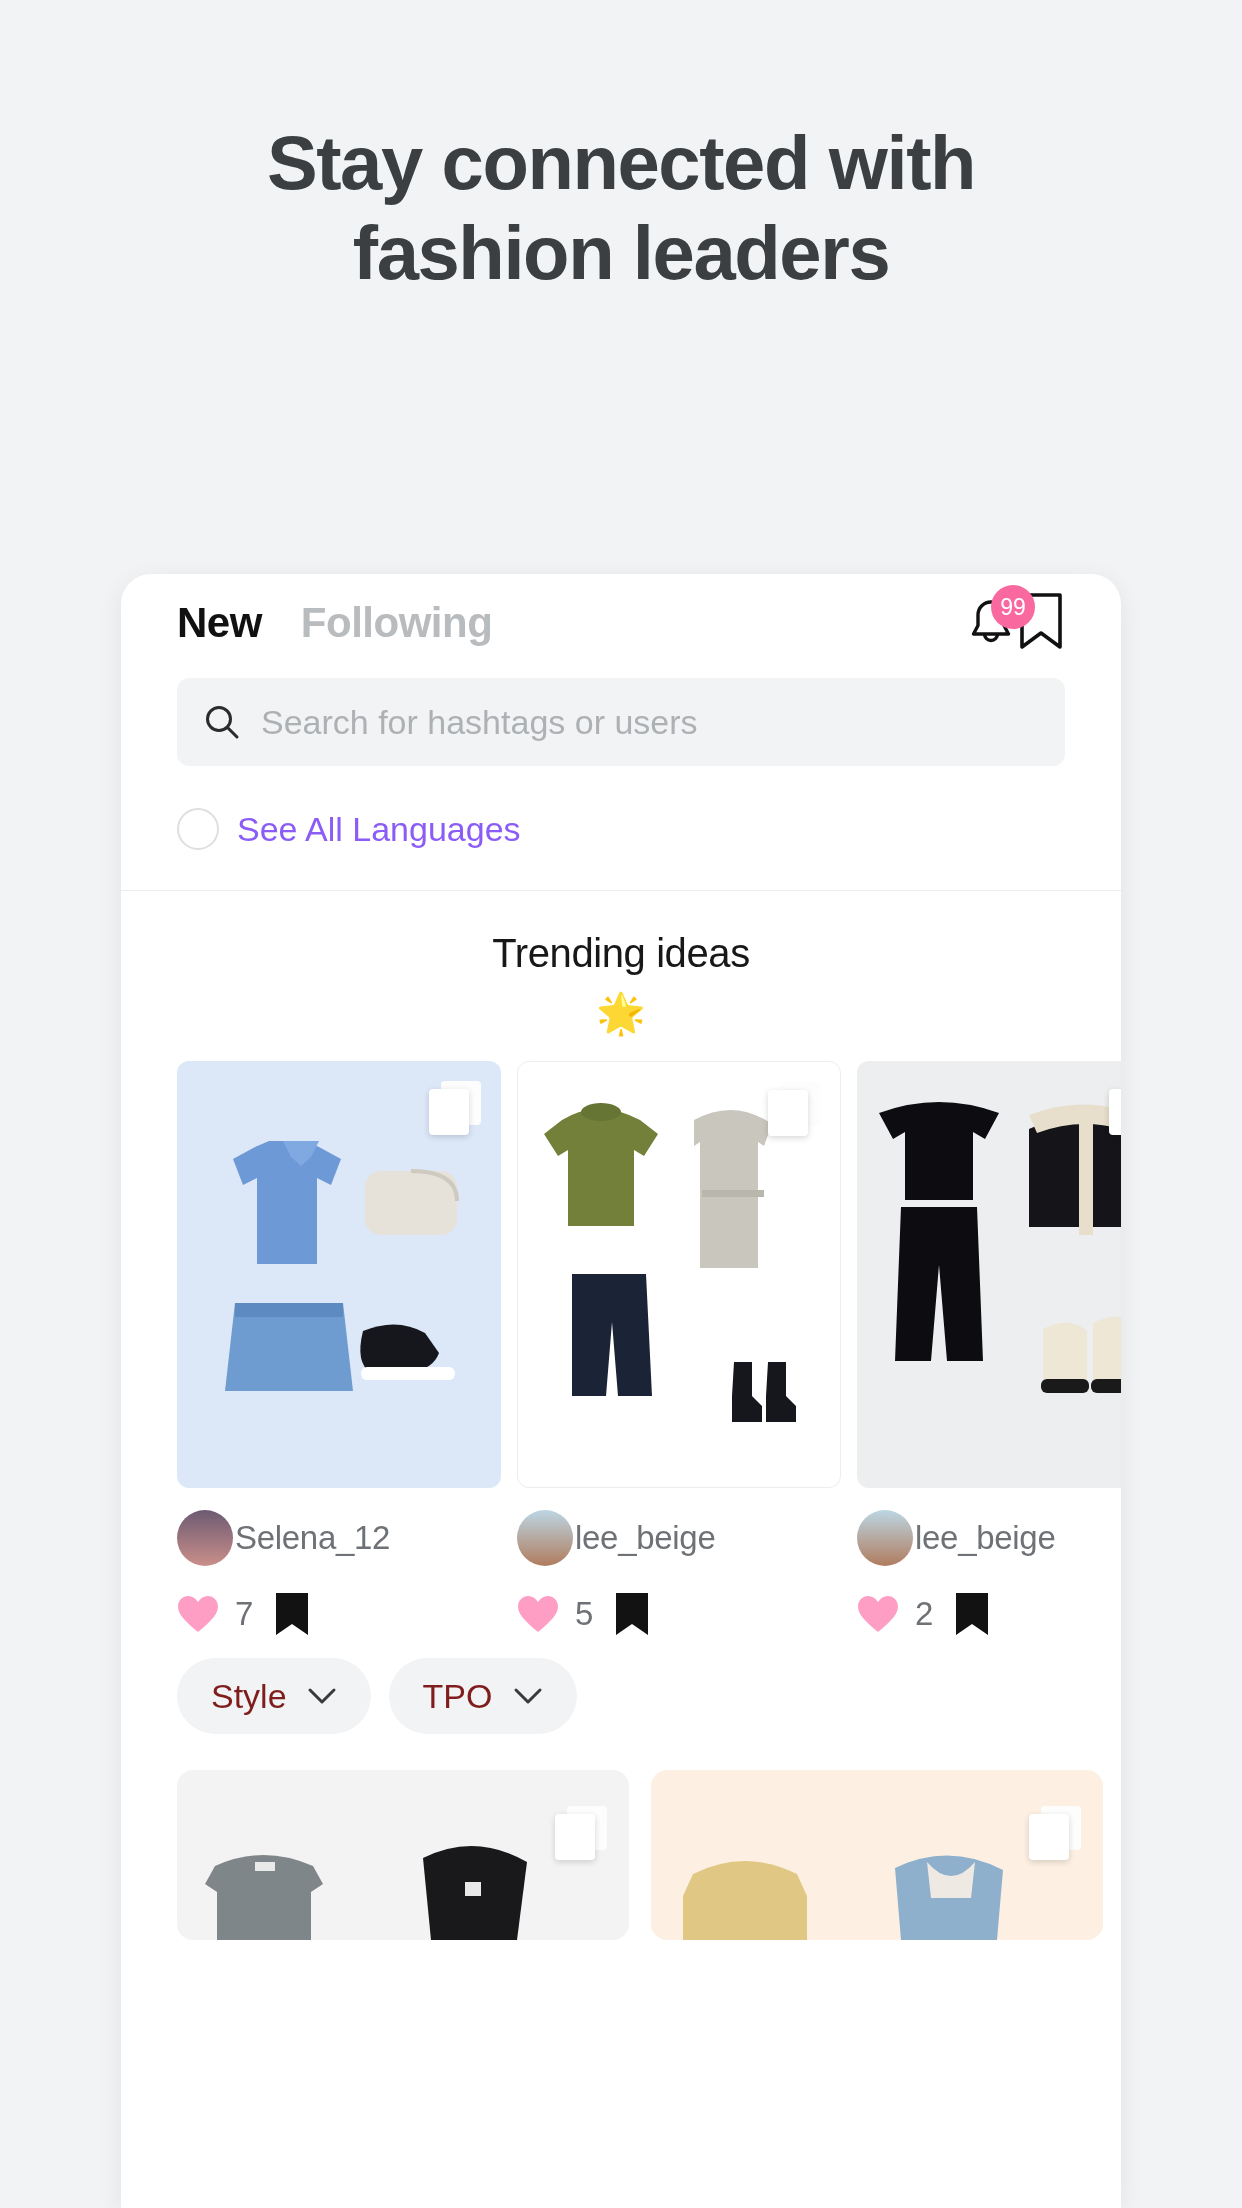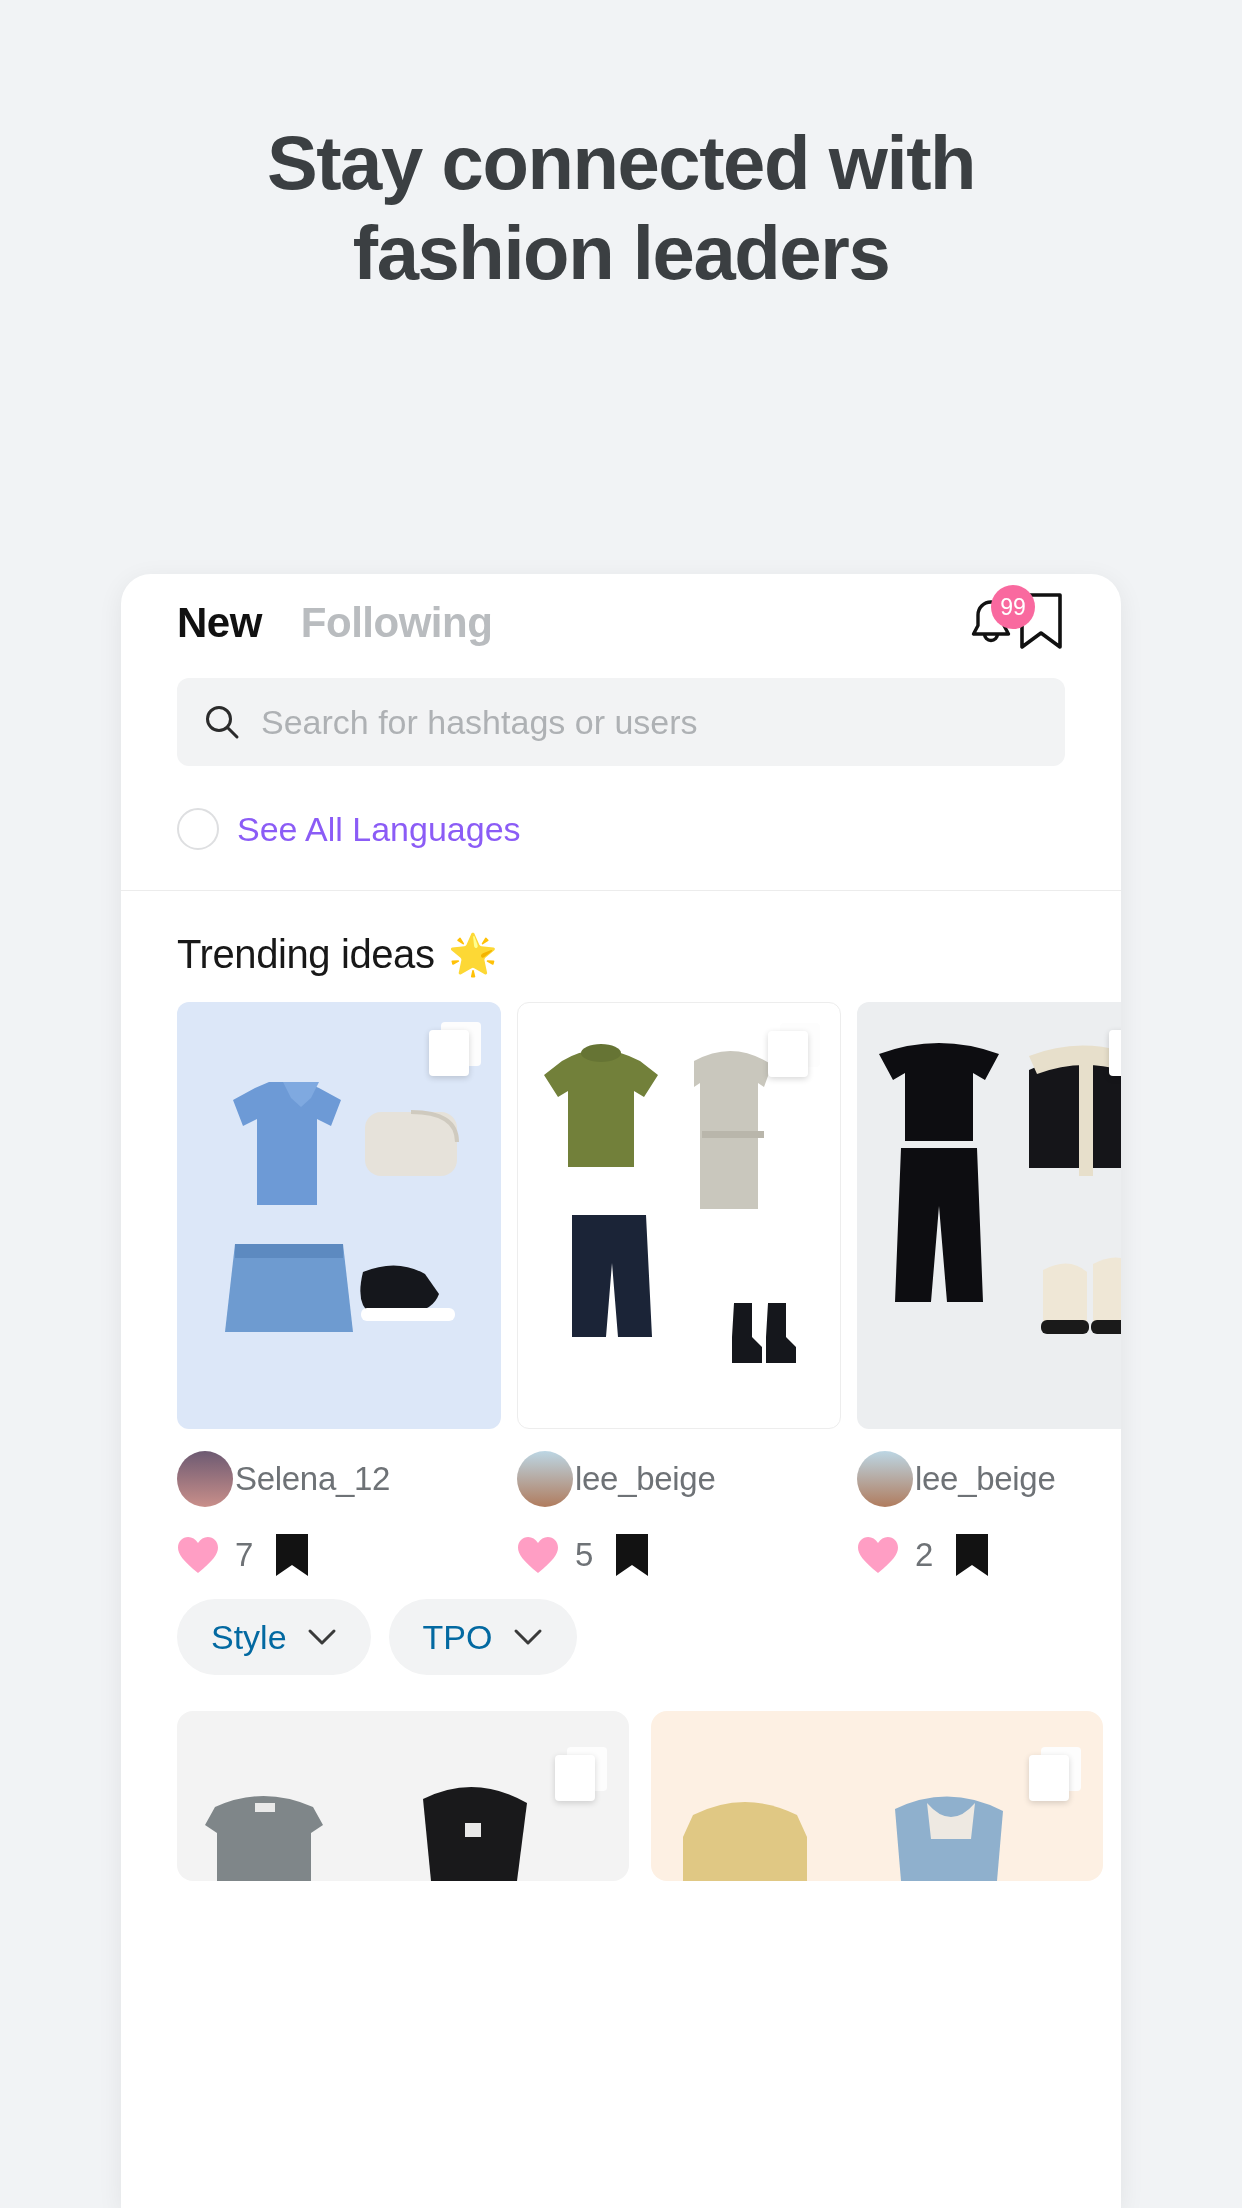--- a/index.html
+++ b/index.html
@@ -86,21 +86,21 @@
     display:flex; align-items:center; gap:18px;
     padding:42px 56px 40px 56px;
     border-bottom:1.5px solid #ececec;
   }
   .radio { width:42px; height:42px; border-radius:50%; border:2.5px solid #dedfe1; }
   .lang-label { font-size:34px; color:#8b5cf6; }
 
   
   .sec-title {
     padding:40px 56px 24px 56px; font-size:40px; color:#181818;
-    letter-spacing:-.4px; display:flex; align-items:center; gap:14px;
+    letter-spacing:-.4px; display:flex; align-items:center; gap:14px;flex-direction:column;
   }
 
   
   .cards-row { display:flex; gap:16px; padding-left:56px; }
   .card { width:324px; flex:0 0 324px; }
   .card-img {
     height:427px; border-radius:12px; position:relative; overflow:hidden;
   }
   .stack-ic {
     position:absolute; right:20px; top:20px; width:52px; height:52px;
@@ -122,21 +122,21 @@
   .card-meta { display:flex; align-items:center; gap:22px; padding-top:26px; }
   .heart { width:42px; height:38px; position:relative; }
   .cnt { font-size:33px; color:#6e7276; margin-left:-6px; }
   .bm-fill { width:34px; height:44px; }
 
   
   .chips { display:flex; gap:18px; padding:22px 56px 0 56px; }
   .chip {
     background:#f2f3f4; border-radius:40px; height:76px;
     display:flex; align-items:center; gap:20px; padding:0 34px;
-    font-size:34px; color:#0369a1;
+    font-size:34px; color:#7f1d1d;
   }
 
   
   .latest-row { display:flex; gap:22px; padding:36px 0 0 56px; }
   .lcard {
     width:452px; flex:0 0 452px; height:170px;
     border-radius:16px; position:relative; overflow:hidden;
   }
 </style>
 </head>

